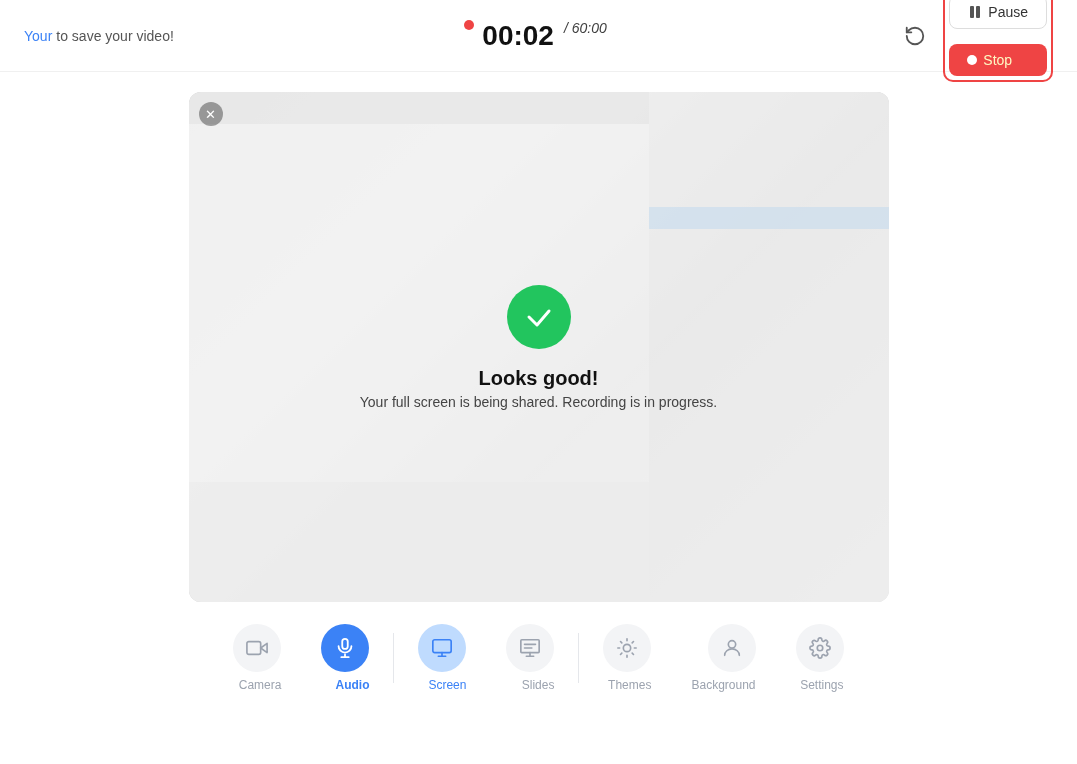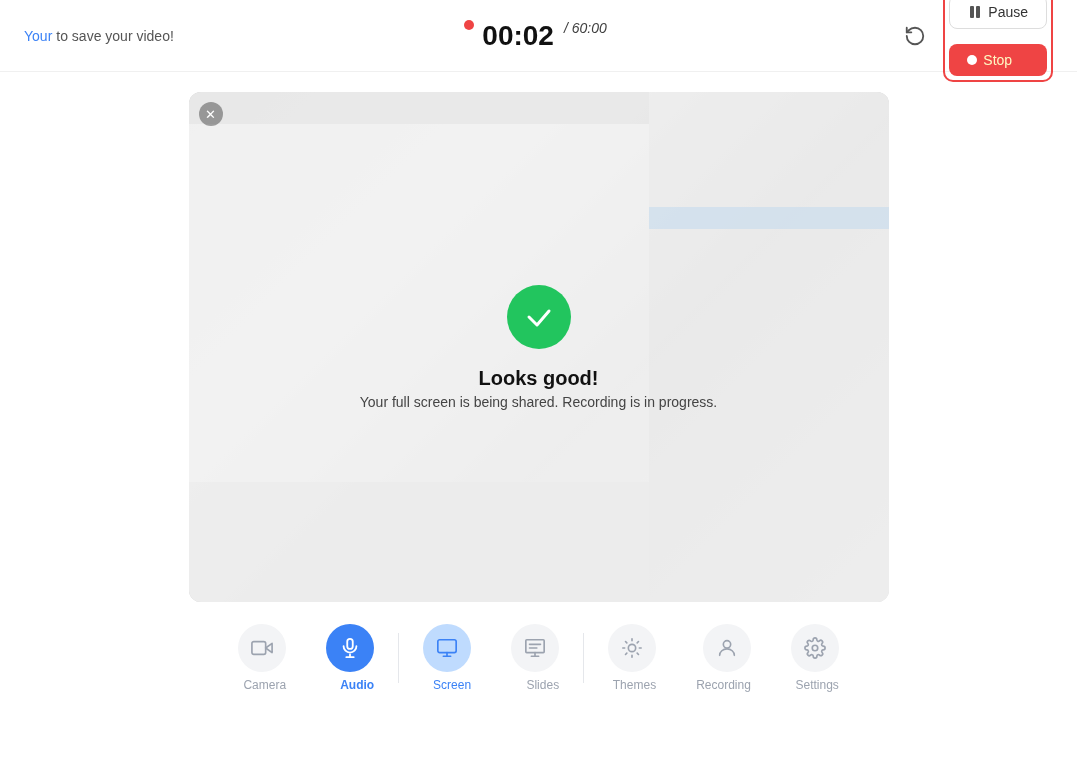--- a/index.html
+++ b/index.html
@@ -419,21 +419,21 @@
       <span class="toolbar-label">Themes</span>
     </div>
 
     <div class="toolbar-item">
       <div class="icon-circle">
         <svg width="22" height="22" viewBox="0 0 24 24" fill="none" stroke="#9ca3af" stroke-width="1.8" stroke-linecap="round" stroke-linejoin="round">
           <circle cx="12" cy="8" r="4"></circle>
           <path d="M4 20c0-4 3.6-7 8-7s8 3 8 7"></path>
         </svg>
       </div>
-      <span class="toolbar-label">Recording</span>
+      <span class="toolbar-label">Background</span>
     </div>
 
 
     <div class="toolbar-item">
       <div class="icon-circle">
         <svg width="22" height="22" viewBox="0 0 24 24" fill="none" stroke="#9ca3af" stroke-width="1.8" stroke-linecap="round" stroke-linejoin="round">
           <circle cx="12" cy="12" r="3"></circle>
           <path d="M19.4 15a1.65 1.65 0 0 0 .33 1.82l.06.06a2 2 0 0 1-2.83 2.83l-.06-.06a1.65 1.65 0 0 0-1.82-.33 1.65 1.65 0 0 0-1 1.51V21a2 2 0 0 1-4 0v-.09A1.65 1.65 0 0 0 9 19.4a1.65 1.65 0 0 0-1.82.33l-.06.06a2 2 0 0 1-2.83-2.83l.06-.06A1.65 1.65 0 0 0 4.68 15a1.65 1.65 0 0 0-1.51-1H3a2 2 0 0 1 0-4h.09A1.65 1.65 0 0 0 4.6 9a1.65 1.65 0 0 0-.33-1.82l-.06-.06a2 2 0 0 1 2.83-2.83l.06.06A1.65 1.65 0 0 0 9 4.68a1.65 1.65 0 0 0 1-1.51V3a2 2 0 0 1 4 0v.09a1.65 1.65 0 0 0 1 1.51 1.65 1.65 0 0 0 1.82-.33l.06-.06a2 2 0 0 1 2.83 2.83l-.06.06A1.65 1.65 0 0 0 19.4 9a1.65 1.65 0 0 0 1.51 1H21a2 2 0 0 1 0 4h-.09a1.65 1.65 0 0 0-1.51 1z"></path>
         </svg>
       </div>

